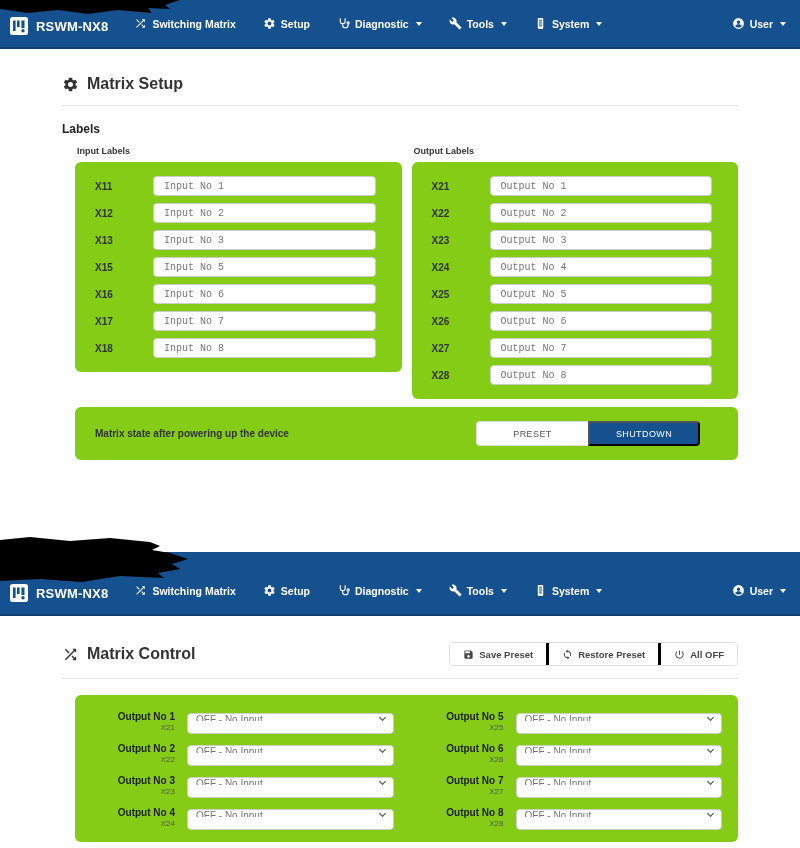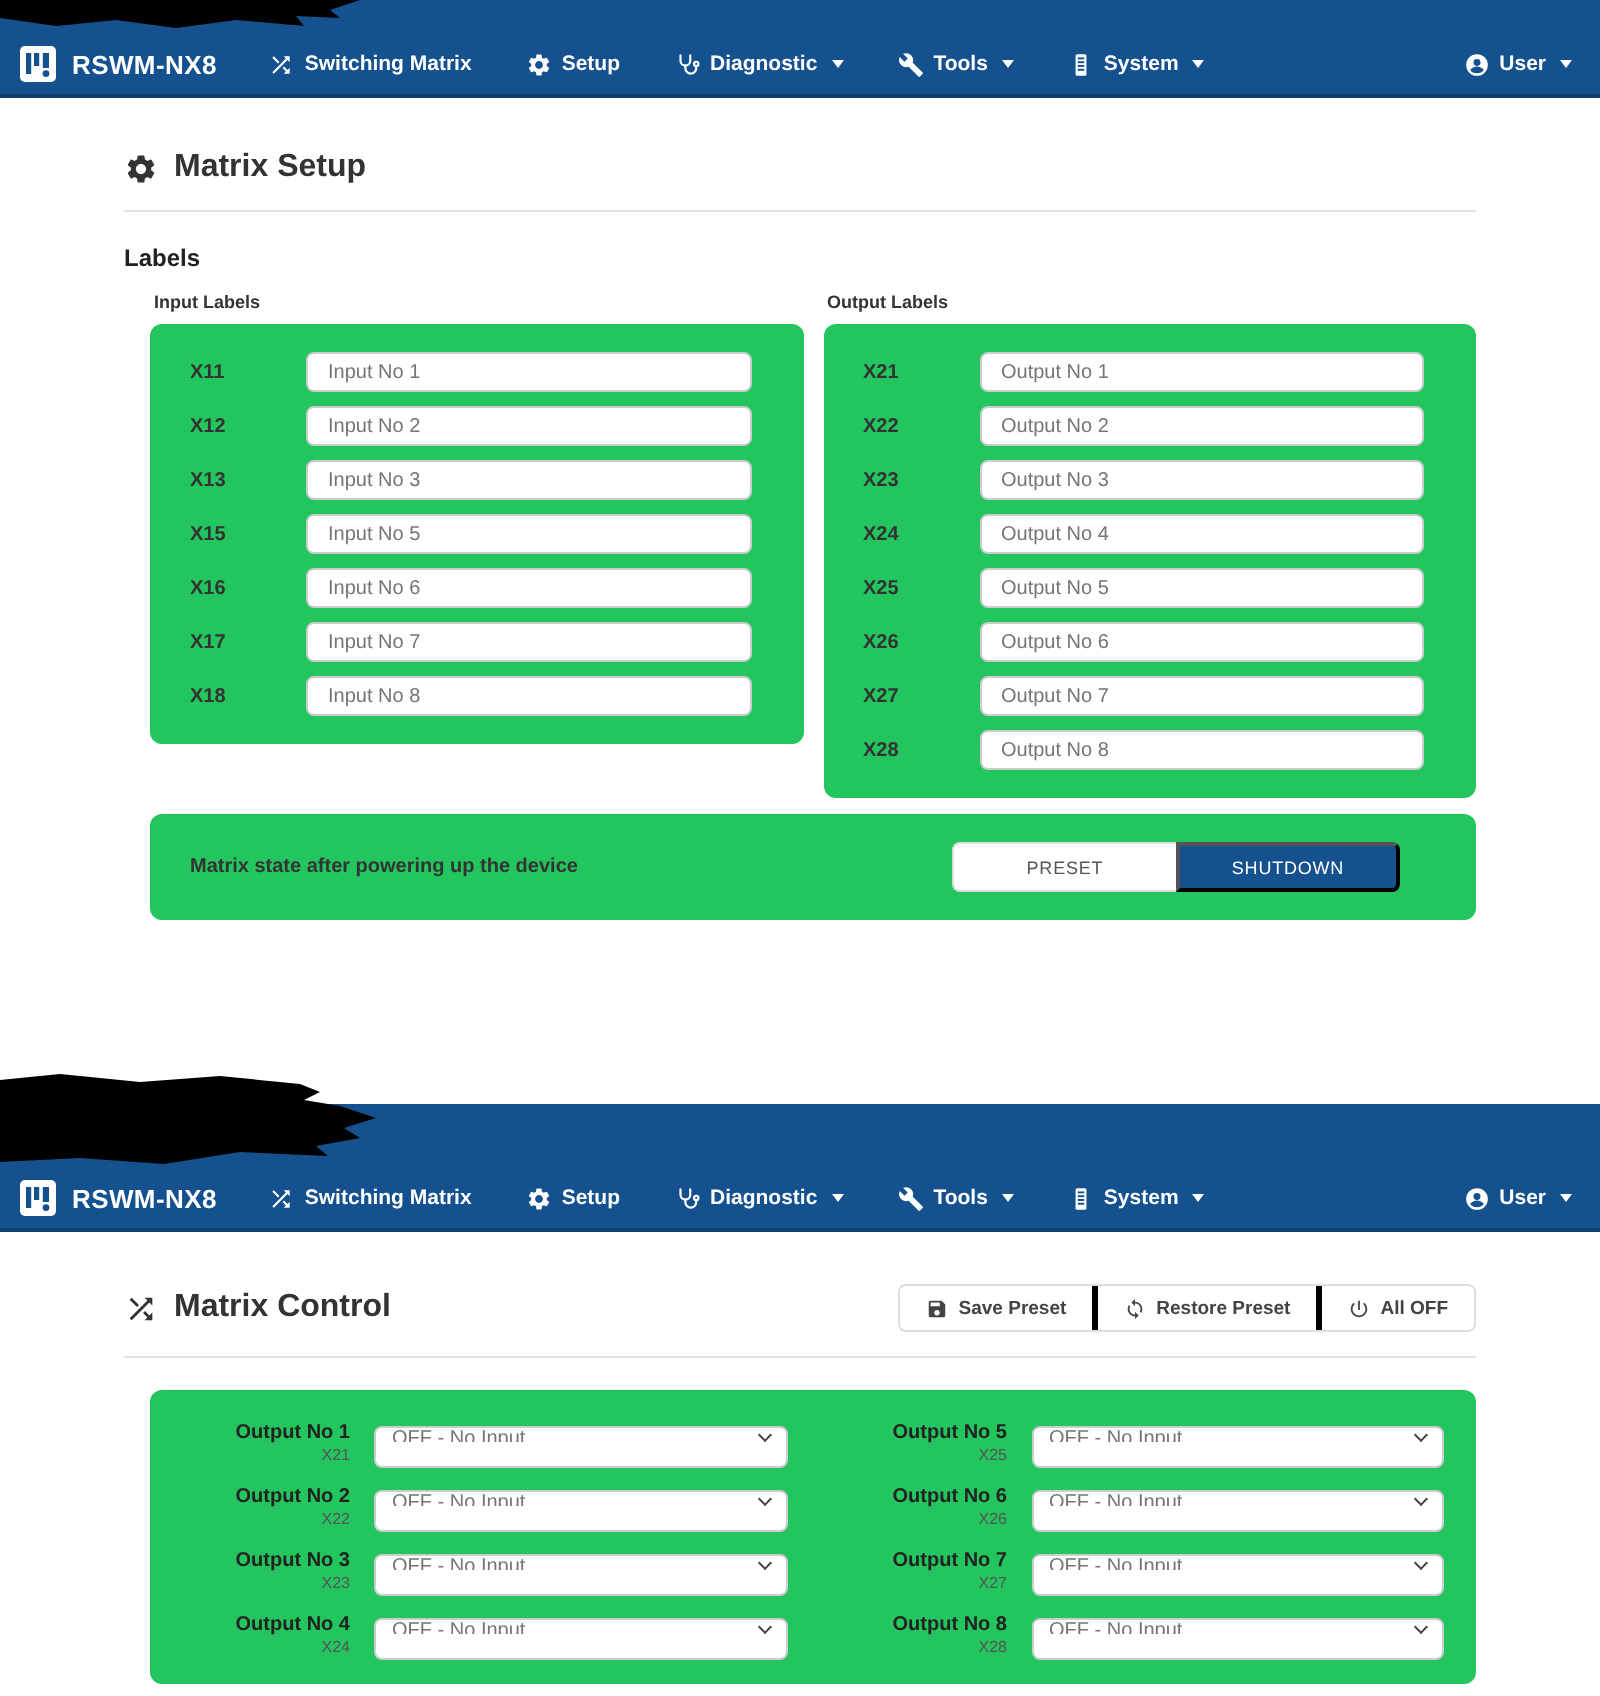--- a/index.html
+++ b/index.html
@@ -7,21 +7,21 @@
   body {
     width:800px; height:848px; overflow:hidden;
     font-family:"Liberation Sans", sans-serif;
     background:#fff; color:#333; position:relative;
   }
   
   .header { position:relative; background:#15518f; }
   .header-1 { height:49px; border-bottom:2px solid #0e406f; }
   .header-2 { height:64px; border-bottom:2px solid #0e406f; }
   .nav { position:absolute; left:0; right:0; bottom:0; height:30px;
-         display:flex; align-items:center; padding:0 10px; }
+         display:flex; align-items:flex-start; padding:0 10px; }
   .brand { display:flex; align-items:center; gap:8px; margin-right:26px; cursor:pointer; }
   .brand-text { color:#fff; font-size:13px; font-weight:bold; letter-spacing:.2px; }
   .nav-item { display:flex; align-items:center; gap:5px; margin-right:27px;
               color:#fff; font-size:10.5px; font-weight:bold; cursor:pointer; white-space:nowrap; }
   .nav-user { margin-left:auto; margin-right:4px; }
   .caret { display:inline-block; width:0; height:0; margin-left:2px;
            border-left:3.5px solid transparent; border-right:3.5px solid transparent;
            border-top:4px solid #fff; }
   .icon svg { display:block; }
   
@@ -29,35 +29,35 @@
   .scribble-1 { top:0; left:0; width:180px; height:14px;
     clip-path:polygon(0 0,180px 0,165px 5px,170px 9px,148px 8px,152px 13px,118px 10px,88px 14px,58px 10px,28px 13px,0 9px); }
   .scribble-2 { top:-5px; left:0; width:188px; height:46px;
     clip-path:polygon(0 3px,30px 0,70px 4px,110px 1px,150px 5px,160px 9px,152px 13px,170px 16px,188px 22px,172px 27px,180px 32px,158px 36px,164px 41px,120px 39px,82px 45px,40px 42px,0 44px); }
   
   .content { padding:0 62px; }
   .page-title { display:flex; align-items:center; gap:8px;
                 font-size:16px; font-weight:bold; color:#333; }
   hr.rule { border:none; border-top:1px solid #e3e3e3; margin:12px 0 0 0; }
   .section-heading { font-size:12px; font-weight:bold; color:#222; margin-top:16px; }
-  .card { background:#22c55e; border-radius:6px; }
+  .card { background:#84cc16; border-radius:6px; }
   .indent { margin-left:13px; }
   
   .content-1 { height:467px; }
   .content-1 .page-title { margin-top:26px; }
   .label-cols { display:flex; gap:10px; margin-top:10px; }
   .label-col { flex:1; }
   .group-heading { font-size:9px; font-weight:bold; color:#333; margin:0 0 6px 2px; }
   .labels-card { padding:14px 26px 14px 20px; }
   .lrow { display:flex; align-items:center; margin-bottom:7px; }
   .lrow:last-child { margin-bottom:0; }
   .lid { width:58px; font-size:10px; font-weight:bold; color:#333; }
   .lrow input { flex:1; height:20px; border:1px solid #ccc; border-radius:4px;
                 background:#fff; padding:0 10px; font-size:10px; color:#757575;
-                font-family:Liberation Sans, sans-serif; outline:none; }
+                font-family:Liberation Mono, monospace; outline:none; }
   .power-card { margin-top:8px; padding:14px 38px 14px 20px;
                 display:flex; align-items:center; justify-content:space-between; }
   .power-desc { font-size:10px; font-weight:bold; color:#333; }
   .toggle-group { display:flex; }
   .tbtn { width:112px; height:25px; display:flex; align-items:center; justify-content:center;
           font-size:9px; font-weight:normal; letter-spacing:.4px; cursor:pointer; }
   .tbtn.inactive { background:#fff; color:#555; border:1px solid #ddd; border-right:none;
                    border-radius:4px 0 0 4px; }
   .tbtn.active { background:#15518f; color:#fff; border-radius:0 4px 4px 0; }
   

